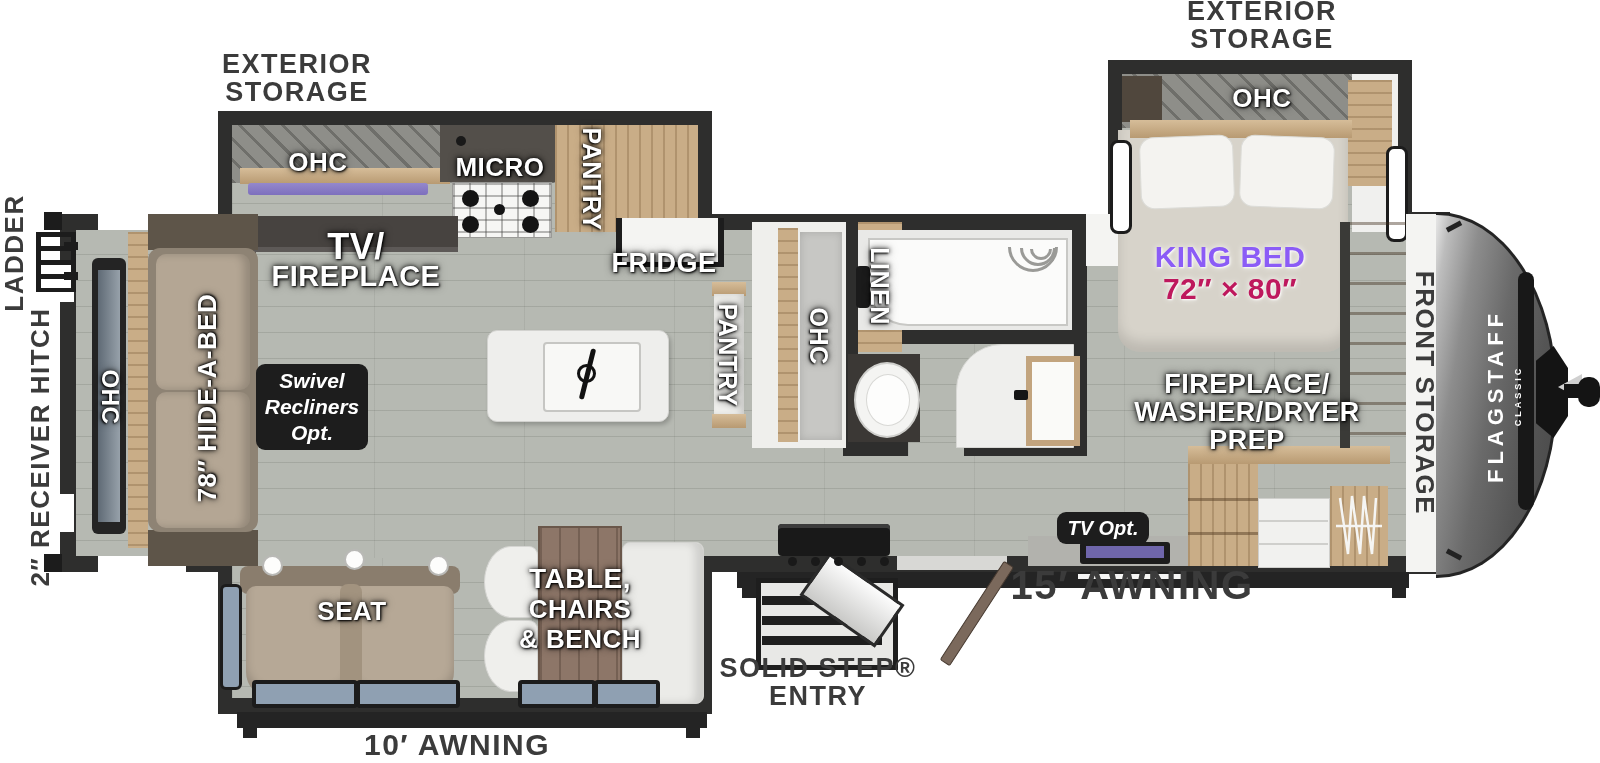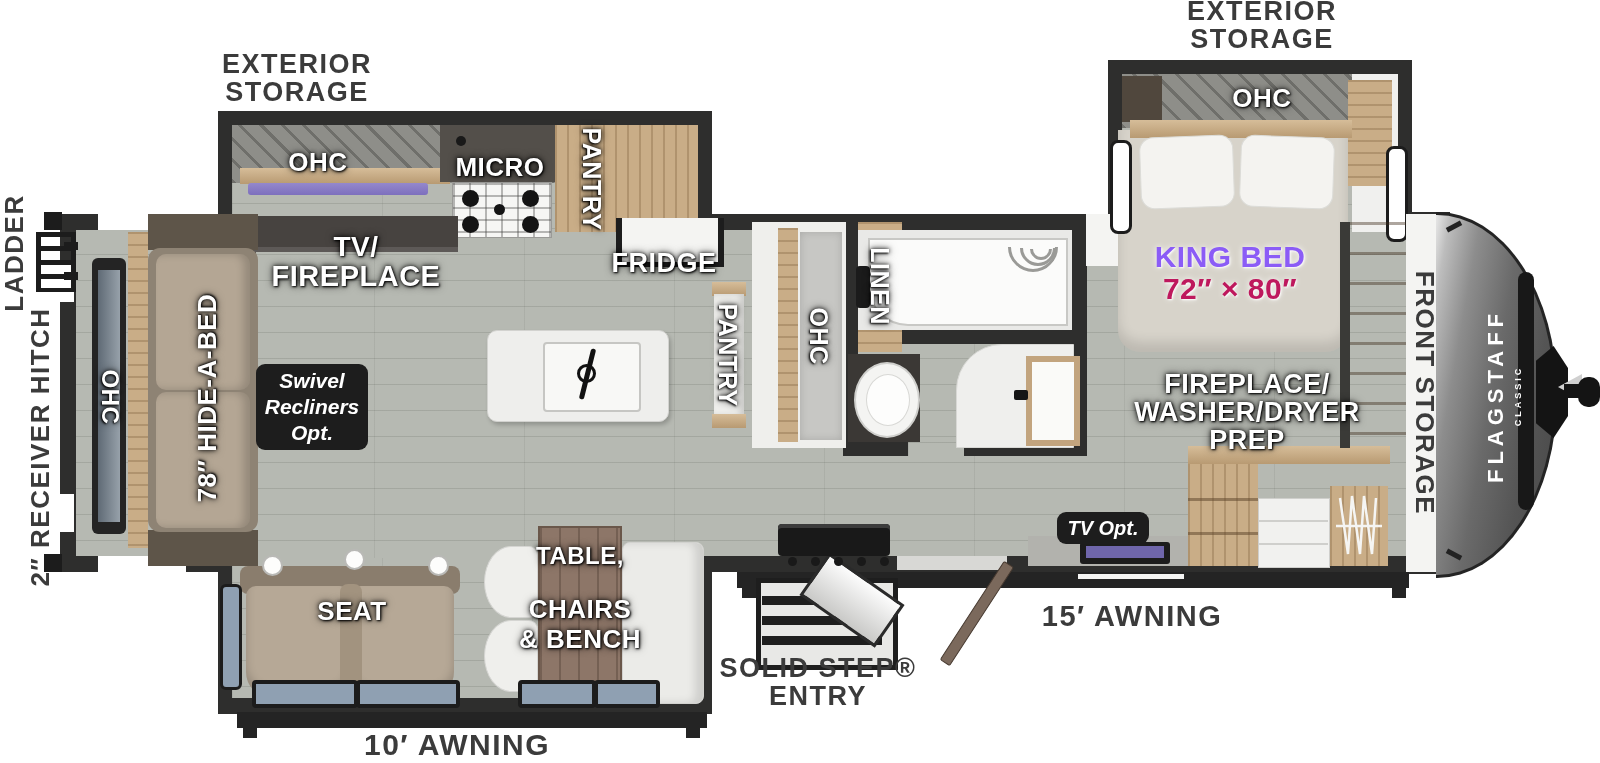--- a/index.html
+++ b/index.html
@@ -214,40 +214,40 @@
   </div>
 
   <div class="lbl x" style="left:297px;top:64px;font-size:27px">EXTERIOR</div>
   <div class="lbl x" style="left:297px;top:92px;font-size:27px">STORAGE</div>
   <div class="lbl x" style="left:1262px;top:11px;font-size:27px">EXTERIOR</div>
   <div class="lbl x" style="left:1262px;top:39px;font-size:27px">STORAGE</div>
   <div class="lbl x rm90" style="left:14px;top:253px;font-size:26px">LADDER</div>
   <div class="lbl x rm90" style="left:40px;top:447px;font-size:26px">2″ RECEIVER HITCH</div>
   <div class="lbl r90" style="left:110px;top:397px;font-size:24px">OHC</div>
   <div class="lbl rm90" style="left:207px;top:398px;font-size:26px">78″ HIDE-A-BED</div>
-  <div class="lbl" style="left:356px;top:247px;font-size:28px">TV/</div>
+  <div class="lbl" style="left:356px;top:247px;font-size:36px">TV/</div>
   <div class="lbl" style="left:356px;top:276px;font-size:29px">FIREPLACE</div>
   <div class="lbl" style="left:318px;top:162px;font-size:26px">OHC</div>
   <div class="lbl" style="left:500px;top:167px;font-size:26px">MICRO</div>
   <div class="lbl r90" style="left:591px;top:179px;font-size:25px">PANTRY</div>
   <div class="lbl" style="left:664px;top:263px;font-size:27px">FRIDGE</div>
   <div class="lbl r90" style="left:727px;top:355px;font-size:25px">PANTRY</div>
   <div class="lbl r90" style="left:818px;top:336px;font-size:25px">OHC</div>
   <div class="lbl r90" style="left:879px;top:286px;font-size:25px">LINEN</div>
   <div class="lbl" style="left:352px;top:611px;font-size:26px">SEAT</div>
-  <div class="lbl" style="left:580px;top:556px;font-size:24px">TABLE,</div>
+  <div class="lbl" style="left:580px;top:579px;font-size:28px">TABLE,</div>
   <div class="lbl" style="left:580px;top:609px;font-size:26px">CHAIRS</div>
   <div class="lbl" style="left:580px;top:639px;font-size:26px">&amp; BENCH</div>
   <div class="lbl" style="left:1262px;top:98px;font-size:26px">OHC</div>
   <div class="lbl" style="left:1230px;top:257px;font-size:30px;color:#8b5cf6;text-shadow:0 0 6px rgba(255,255,255,.9),1px 1px 2px rgba(255,255,255,.9)">KING BED</div>
   <div class="lbl" style="left:1230px;top:289px;font-size:30px;color:#be185d;text-shadow:0 0 6px rgba(255,255,255,.9),1px 1px 2px rgba(255,255,255,.9)">72″ × 80″</div>
   <div class="lbl" style="left:1247px;top:384px;font-size:27px">FIREPLACE/</div>
   <div class="lbl" style="left:1247px;top:412px;font-size:27px">WASHER/DRYER</div>
   <div class="lbl" style="left:1247px;top:440px;font-size:27px">PREP</div>
   <div class="lbl x r90" style="left:1424px;top:393px;font-size:26px">FRONT STORAGE</div>
   <div class="lbl rm90" style="left:1496px;top:396px;font-size:22px;letter-spacing:5px;text-shadow:none">FLAGSTAFF</div>
   <div class="lbl rm90" style="left:1518px;top:396px;font-size:9px;letter-spacing:3px;text-shadow:none">CLASSIC</div>
   <div class="lbl x" style="left:818px;top:668px;font-size:27px">SOLID STEP®</div>
   <div class="lbl x" style="left:818px;top:696px;font-size:27px">ENTRY</div>
   <div class="lbl x" style="left:457px;top:745px;font-size:30px">10′ AWNING</div>
-  <div class="lbl x" style="left:1132px;top:616px;font-size:29px">15′ AWNING</div>
+  <div class="lbl x" style="left:1132px;top:585px;font-size:40px">15′ AWNING</div>
 
 </div>
 
 </body></html>

